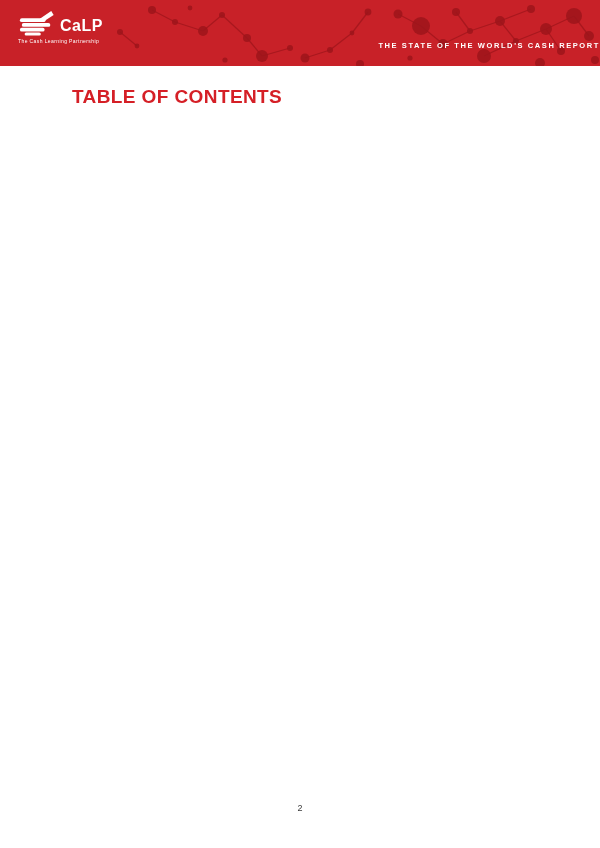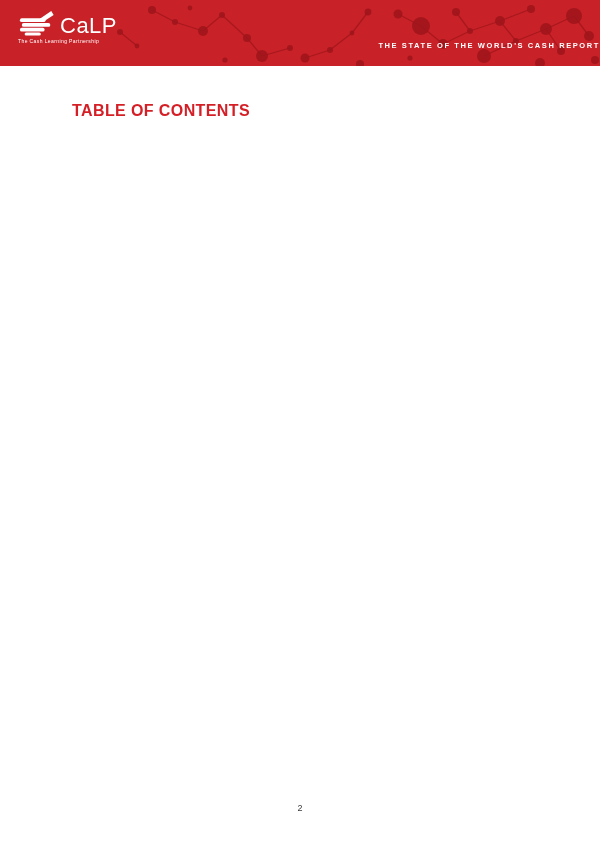--- a/index.html
+++ b/index.html
@@ -30,42 +30,42 @@
   }
   .pattern-svg{position:absolute;top:0;left:0;width:600px;height:66px;display:block;}
   .logo{
     position:absolute;left:18px;top:9px;
     display:flex;flex-direction:column;
     z-index:2;
   }
   .logo-top{display:flex;align-items:flex-end;gap:4px;}
   .hand-svg{width:38px;height:27px;display:block;}
   .logo-name{
-    color:#ffffff;font-weight:normal;font-size:22px;line-height:21px;
+    color:#ffffff;font-weight:bold;font-size:16px;line-height:21px;
     letter-spacing:0.5px;
   }
   .logo-tagline{
     color:#ffffff;font-size:5px;letter-spacing:0.4px;margin-top:2px;
     white-space:nowrap;
   }
   .banner-title{
     position:absolute;left:0;right:0;top:41px;
     text-align:right;
     color:#ffffff;font-size:7.5px;font-weight:bold;
     letter-spacing:1.6px;
     z-index:2;
   }
   
   main{
     padding:0 73px 0 72px;
   }
   h1.page-title{
-    margin-top:36px;
+    margin-top:20px;
     color:var(--title-red);
-    font-size:16px;
+    font-size:19px;
     font-weight:bold;
     letter-spacing:0.4px;
   }
   .toc{margin-top:17px;font-size:10.4px;line-height:12px;}
   .toc-row{
     display:flex;
     align-items:flex-end;
     margin-top:7px;
   }
   .toc-row:first-child{margin-top:0;}

